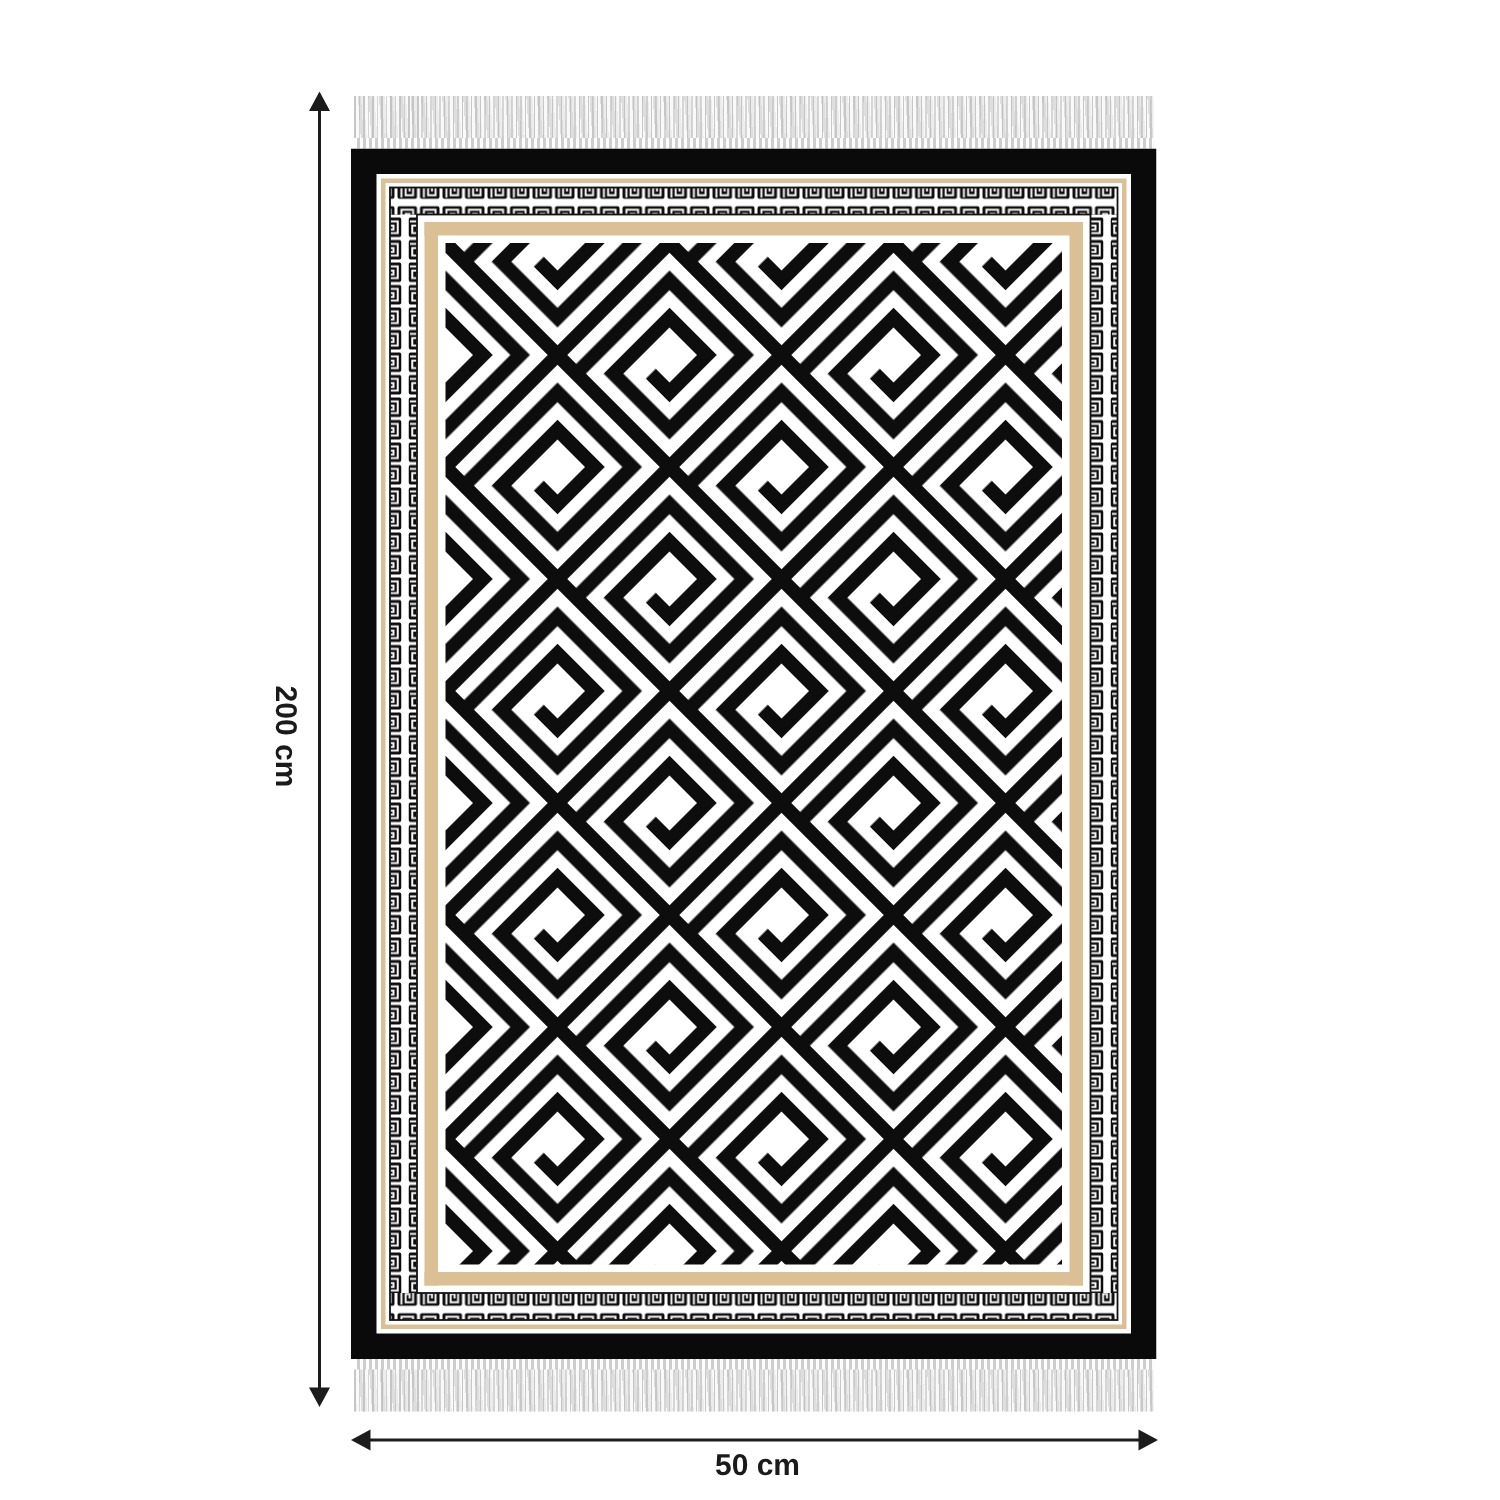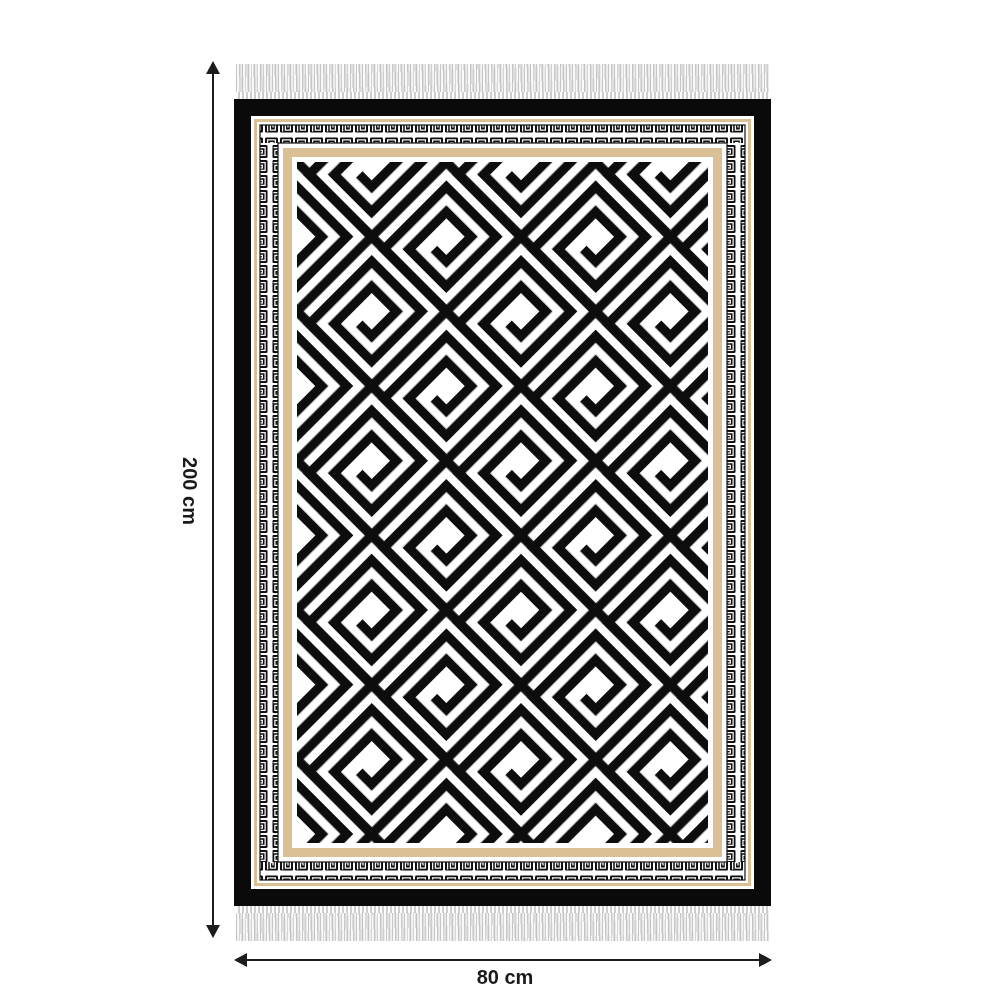--- a/index.html
+++ b/index.html
@@ -96,15 +96,15 @@
   </svg>
 
   <div class="dim v-line"></div>
   <div class="head head-up"></div>
   <div class="head head-down"></div>
   <div class="dim-label label-v">200 cm</div>
 
   <div class="dim h-line"></div>
   <div class="head head-left"></div>
   <div class="head head-right"></div>
-  <div class="dim-label label-h">80 cm</div>
+  <div class="dim-label label-h">50 cm</div>
 
 </div>
 
 </body></html>

